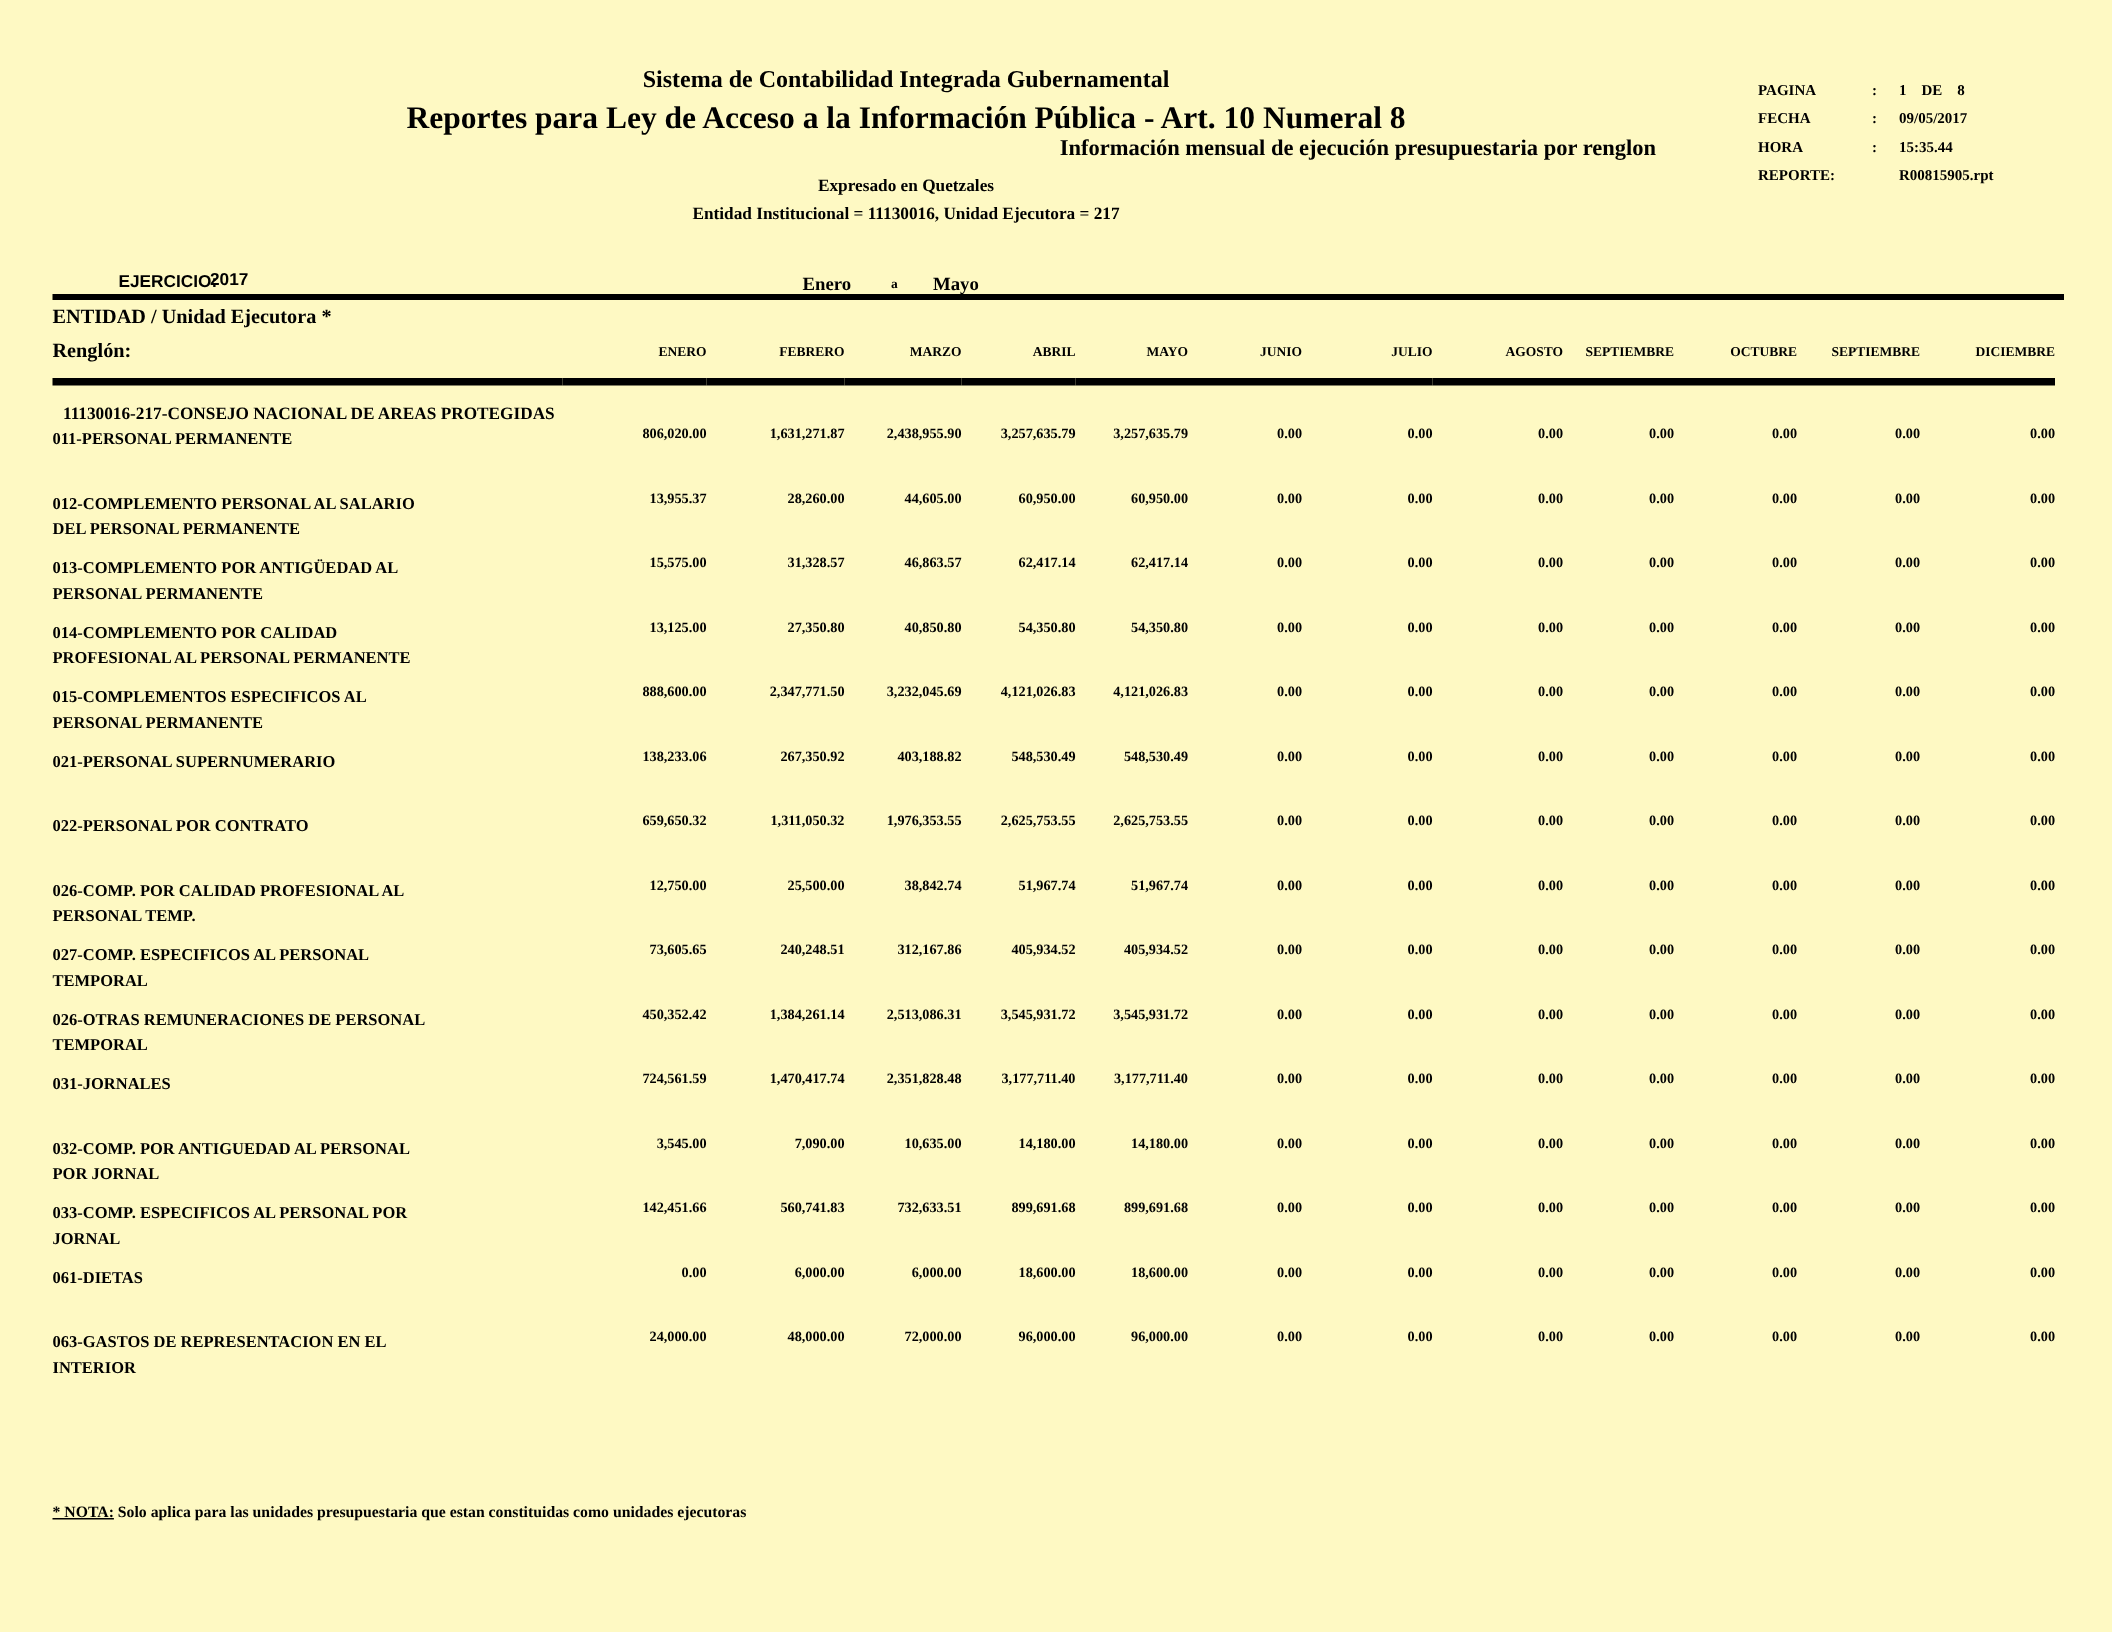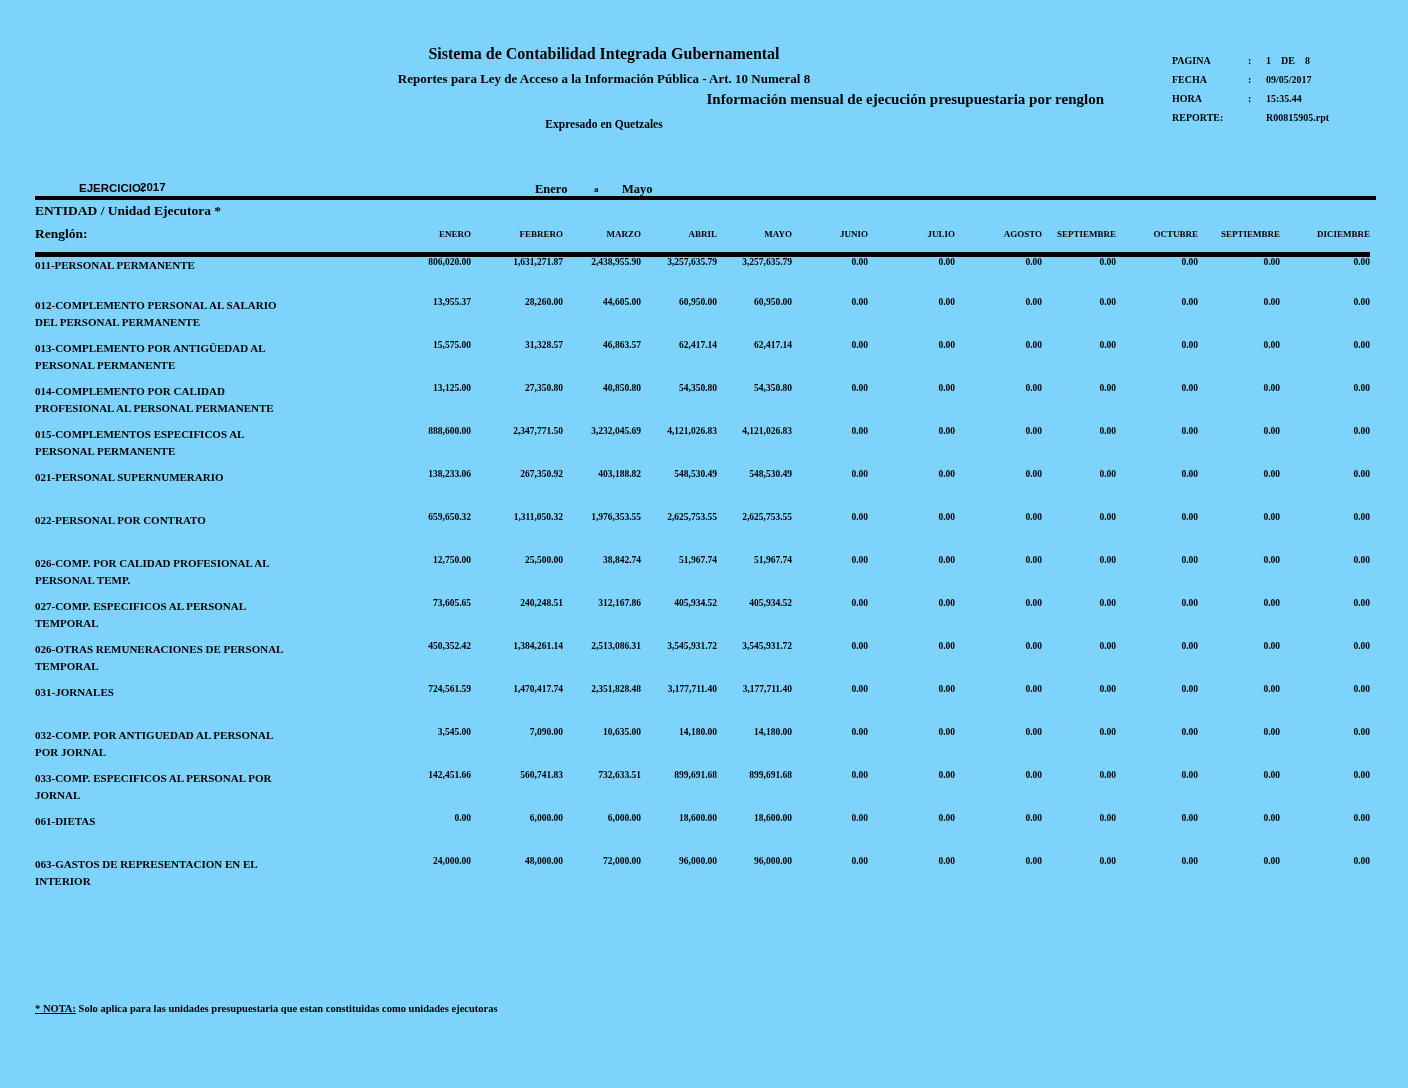--- a/index.html
+++ b/index.html
@@ -1,31 +1,31 @@
 <!DOCTYPE html>
 <html><head>
 <meta charset="utf-8">
 <style>
   html,body{margin:0;padding:0;background:#e8e8e8;}
   .page{
     position:relative;
     width:1408px;height:1088px;
-    background:#7dd3fc;
+    background:#fef9c3;
     font-family:"Liberation Serif", serif;
     color:#000;
     overflow:hidden;
     margin:0 auto;
   }
   
   .center-header{
     position:absolute;left:104px;top:44px;width:1000px;text-align:center;
   }
   .doc-title{font-size:16px;font-weight:bold;line-height:19px;}
   .doc-sub{font-size:11.5px;font-weight:bold;line-height:15px;}
-  .doc-report-title{font-size:13px;font-weight:bold;line-height:21px;margin-top:5px;}
+  .doc-report-title{font-size:21px;font-weight:bold;line-height:21px;margin-top:5px;}
   .doc-report-sub{font-size:15px;font-weight:bold;line-height:20px;text-align:right;}
   .doc-quetzales{font-size:11.5px;font-weight:bold;margin-top:9px;}
   .doc-entity-line{font-size:11.5px;font-weight:bold;margin-top:7px;}
 
   
   .meta-block{
     position:absolute;left:1172px;top:55px;width:220px;
     font-size:10px;font-weight:bold;
   }
   .meta-row{display:grid;grid-template-columns:76px 18px auto;margin-bottom:8px;}
@@ -87,20 +87,21 @@
 </head>
 <body>
 
 <div class="page">
 
   <div class="center-header">
     <div class="doc-title">Sistema de Contabilidad Integrada Gubernamental</div>
     <div class="doc-report-title">Reportes para Ley de Acceso a la Información Pública - Art. 10 Numeral 8</div>
     <div class="doc-report-sub">Información mensual de ejecución presupuestaria por renglon</div>
     <div class="doc-quetzales">Expresado en Quetzales</div>
+    <div class="doc-entity-line">Entidad Institucional = 11130016, Unidad Ejecutora = 217</div>
   </div>
 
   <div class="meta-block">
     <div class="meta-row">
       <span>PAGINA</span>
       <span class="colon">:</span>
       <span class="val">1    DE    8</span>
     </div>
     <div class="meta-row">
       <span>FECHA</span>
@@ -157,20 +158,23 @@
         <th>JUNIO</th>
         <th>JULIO</th>
         <th>AGOSTO</th>
         <th>SEPTIEMBRE</th>
         <th>OCTUBRE</th>
         <th>SEPTIEMBRE</th>
         <th>DICIEMBRE</th>
       </tr>
     </thead>
     <tbody>
+      <tr class="section-row">
+        <td colspan="13">11130016-217-CONSEJO NACIONAL DE AREAS PROTEGIDAS</td>
+      </tr>
     <tr class="data-row">
           <td class="row-label">
             <div>011-PERSONAL PERMANENTE</div>
           </td>
           <td class="num">806,020.00</td>
           <td class="num">1,631,271.87</td>
           <td class="num">2,438,955.90</td>
           <td class="num">3,257,635.79</td>
           <td class="num">3,257,635.79</td>
           <td class="num">0.00</td>

